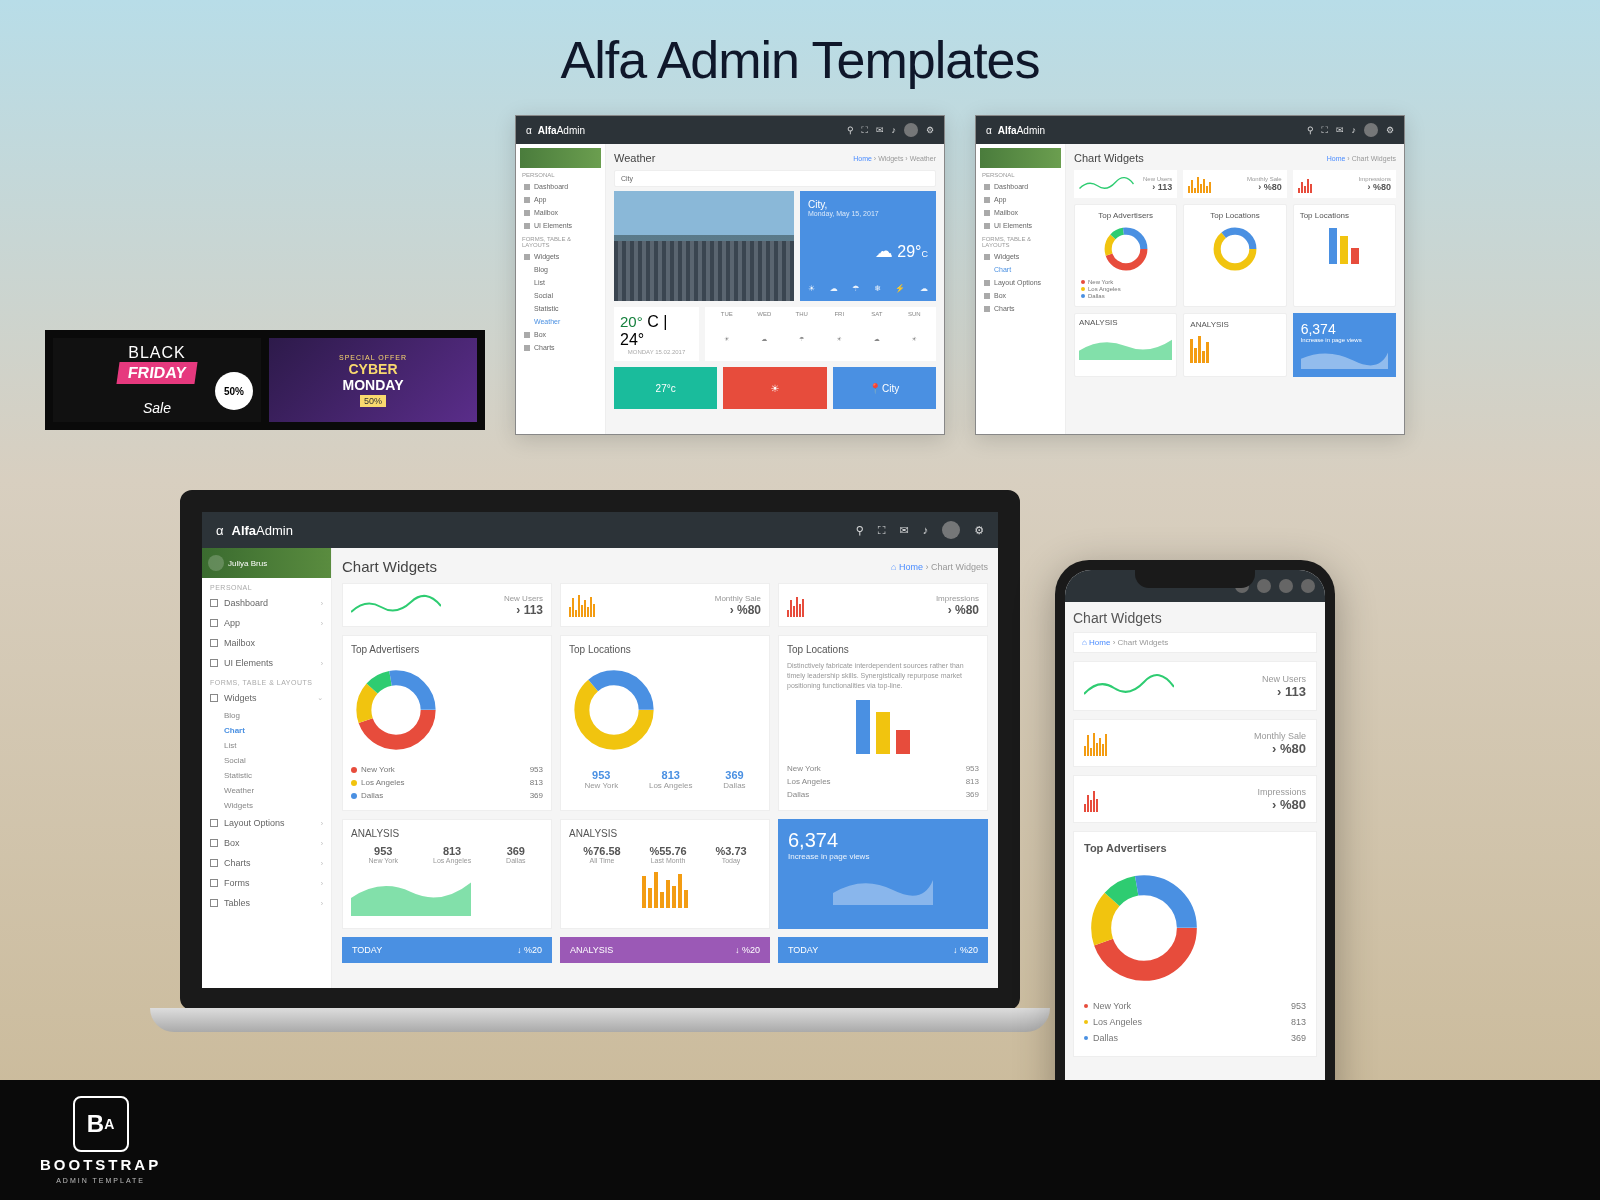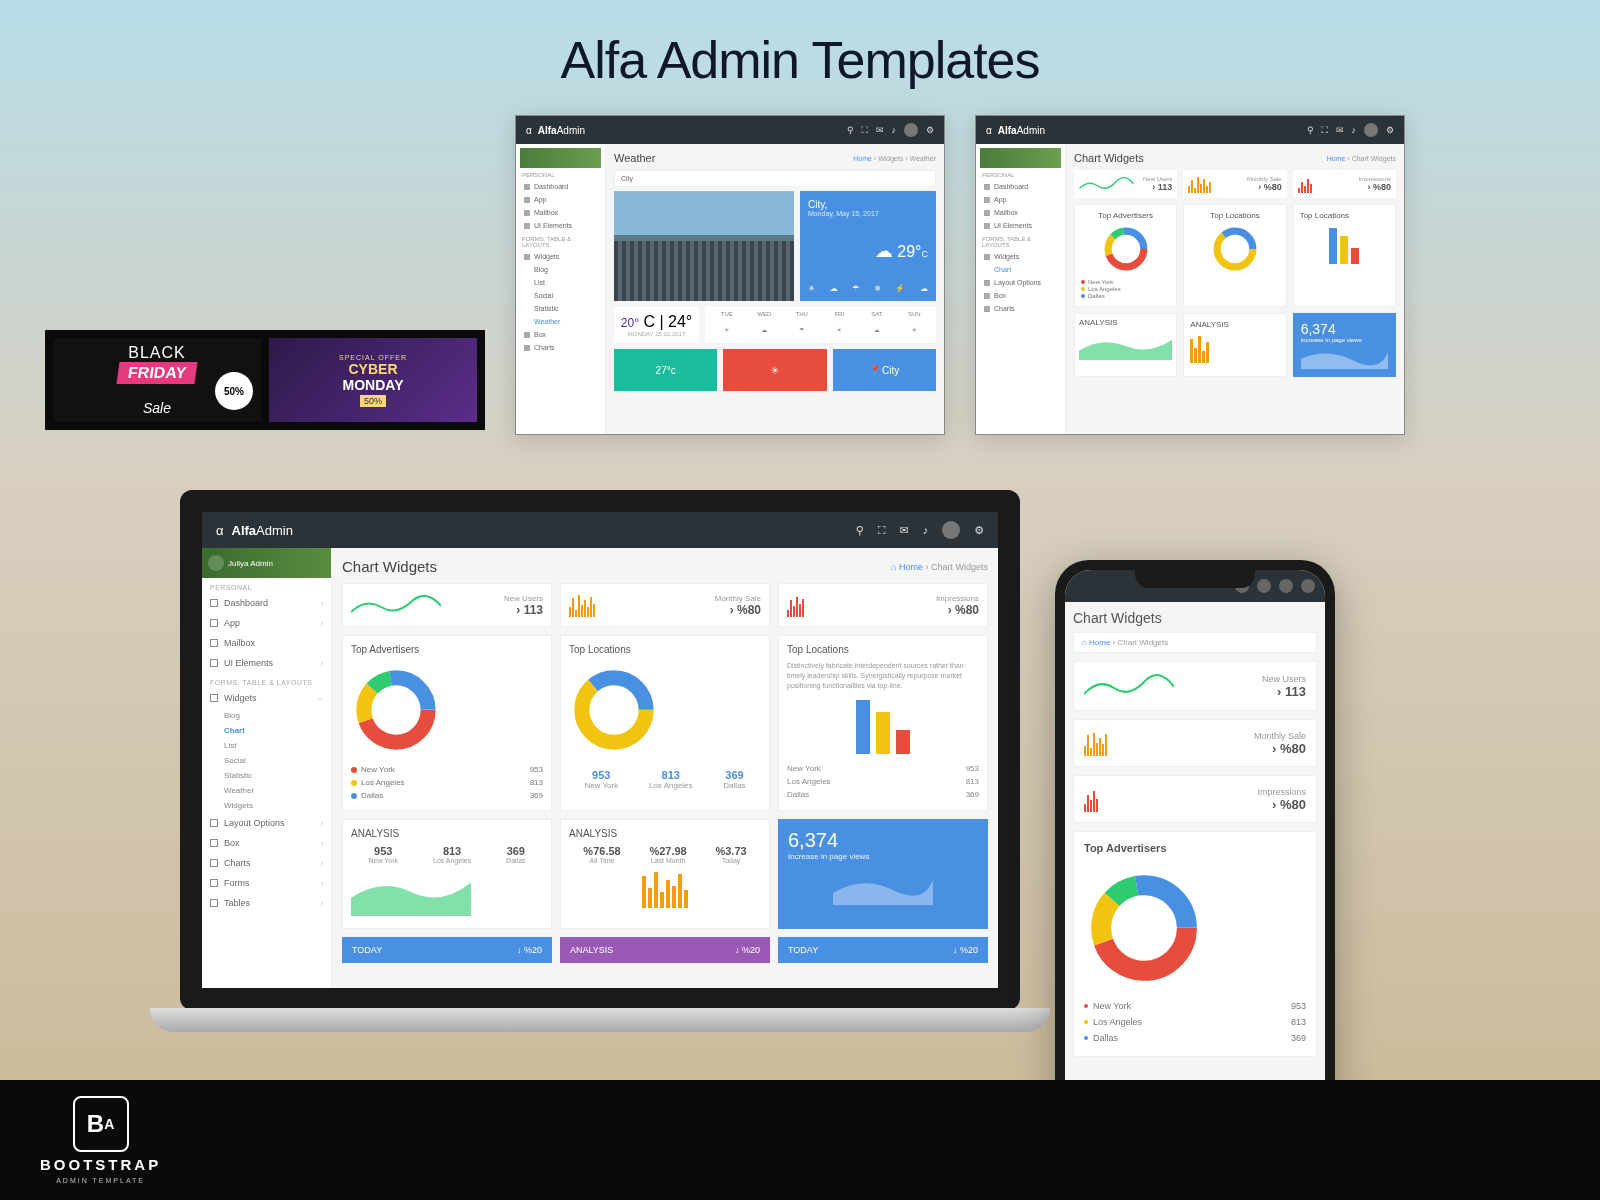--- a/index.html
+++ b/index.html
@@ -40,21 +40,21 @@
 .card-title{font-size:8px;color:#555;margin-bottom:4px}
 
 .wx-row1{display:grid;grid-template-columns:180px 1fr;gap:6px;margin-bottom:6px}
 .wx-photo{height:110px;background:linear-gradient(180deg,#8ab8d8 40%,#5a7a8a 40%,#6a8090 100%);position:relative}
 .wx-photo::after{content:"";position:absolute;bottom:0;left:0;right:0;height:55%;background:repeating-linear-gradient(90deg,#3a4550 0 4px,#5a6570 4px 8px)}
 .wx-blue{background:#4a90e2;color:#fff;padding:8px;display:flex;flex-direction:column;justify-content:space-between;height:110px}
 .wx-temp{font-size:16px;text-align:right}
 .wx-icons{display:flex;justify-content:space-between;font-size:8px;opacity:.9}
 .wx-row2{display:grid;grid-template-columns:85px 1fr;gap:6px;margin-bottom:6px}
 .wx-now{background:#fff;padding:6px;display:flex;flex-direction:column;align-items:center;justify-content:center}
-.wx-now-t{font-size:12px;color:#4c1d95}
+.wx-now-t{font-size:15px;color:#15803d}
 .wx-days{background:#fff;padding:4px;display:grid;grid-template-columns:repeat(6,1fr);gap:2px;font-size:6px;text-align:center;color:#888}
 .wx-row3{display:grid;grid-template-columns:1fr 1fr 1fr;gap:6px}
 .wx-tile{height:42px;display:flex;align-items:center;justify-content:center;color:#fff;font-size:10px}
 .wx-teal{background:#1abc9c}.wx-red{background:#e74c3c}.wx-blue2{background:#4a90e2}
 
 .cw-row1{display:grid;grid-template-columns:1fr 1fr 1fr;gap:6px;margin-bottom:6px}
 .spark-card{background:#fff;padding:5px;display:flex;justify-content:space-between;align-items:center}
 .spark{width:55px;height:18px}
 .spark-line{stroke:#2ecc71;stroke-width:1.5;fill:none}
 .stat-r{text-align:right;font-size:6px;color:#999}
@@ -451,21 +451,21 @@
         <span>✉</span>
         <span>♪</span>
         <span class="tb-avatar" style="width:18px;height:18px"></span>
         <span>⚙</span>
       </div>
     </div>
     <div class="lp-body">
       <div class="lp-side">
         <div class="lp-user">
             <span class="av"></span>
-            <span>Juliya Admin</span>
+            <span>Juliya Brus</span>
           </div>
         <div class="lp-shdr">PERSONAL</div>
         <div class="lp-sitem">
             <span class="ic"></span>
             <span>Dashboard</span>
             <span class="arr">›</span>
           </div>
         <div class="lp-sitem">
             <span class="ic"></span>
             <span>App</span>
@@ -635,21 +635,21 @@
                 <div><b>369</b><span>Dallas</span></div>
               </div>
             <svg class="lp-area" viewBox="0 0 100 40">
                 <path d="M0 40 L0 25 Q25 8 50 20 T100 12 L100 40 Z" fill="#2ecc71" opacity=".6"></path>
               </svg>
           </div>
           <div class="lp-card">
             <h4>ANALYSIS</h4>
             <div class="lp-ana-nums">
                 <div><b>%76.58</b><span>All Time</span></div>
-                <div><b>%27.98</b><span>Last Month</span></div>
+                <div><b>%55.76</b><span>Last Month</span></div>
                 <div><b>%3.73</b><span>Today</span></div>
               </div>
             <div class="bars-mini" style="height:40px;justify-content:center;gap:2px">
                 <span style="height:80%;width:4px"></span>
                 <span style="height:50%;width:4px"></span>
                 <span style="height:90%;width:4px"></span>
                 <span style="height:40%;width:4px"></span>
                 <span style="height:70%;width:4px"></span>
                 <span style="height:55%;width:4px"></span>
                 <span style="height:85%;width:4px"></span>

